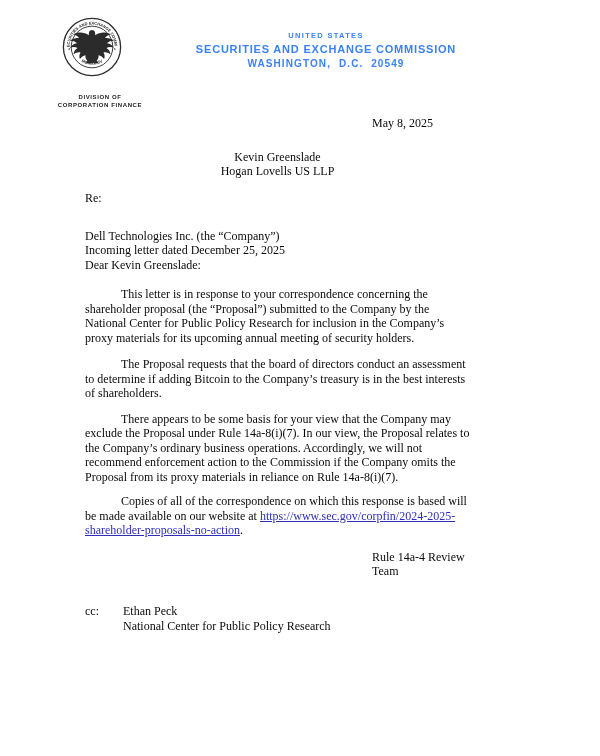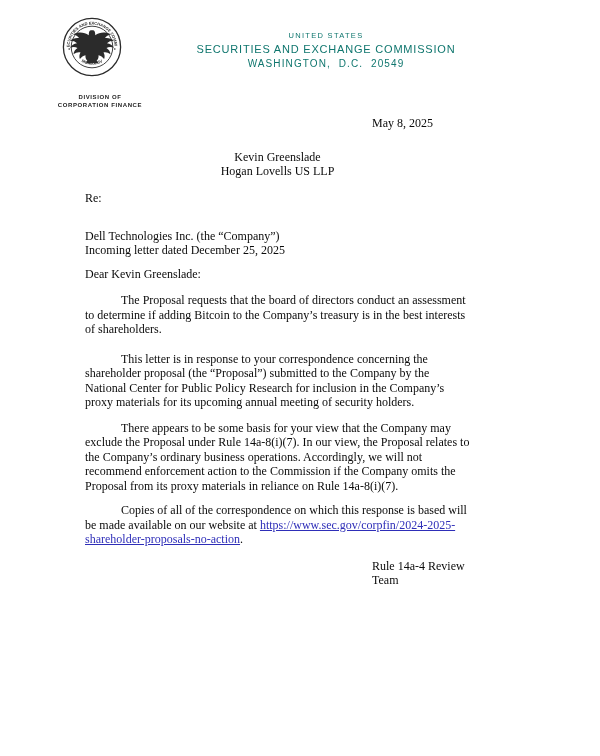--- a/index.html
+++ b/index.html
@@ -37,38 +37,38 @@
     letter-spacing: 0.6px;
     color: #222222;
   }
   .agency {
     position: absolute;
     left: 146px;
     top: 30px;
     width: 360px;
     text-align: center;
     font-family: "Liberation Sans", "DejaVu Sans", sans-serif;
-    font-weight: normal;
-    color: #0f766e;
+    font-weight: bold;
+    color: #3b82f6;
   }
   .agency-line1 { font-size: 7.5px; line-height: 12px; letter-spacing: 1.3px; }
   .agency-line2 { font-size: 11px;  line-height: 15px; letter-spacing: 0.8px; }
   .agency-line3 { font-size: 10px; line-height: 13px; letter-spacing: 1.1px; word-spacing: 4px; }
 
   
   .content {
     position: relative;
     padding: 116px 82px 0 85px; 
     width: 552px;
   }
   .date-line   { margin-left: 287px; }
   .recipient   { margin-top: 19px; text-align: center; }
   .re-block    { margin-top: 12px; display: flex; flex-direction: column; }
   .re-label    { width: 38px; flex: 0 0 38px; }
-  .salutation  { margin-top: 9px; }
+  .salutation  { }
   .para        { margin-top: 12px; text-indent: 36px; }
   .para.p1     { margin-top: 15px; }
   .para.p3     { margin-top: 11px; }
   .para.p4     { margin-top: 10px; }
   .closing     { margin-top: 13px; margin-left: 287px; }
   .signer      { margin-top: 12px; margin-left: 287px; }
   .cc-block    { margin-top: 25.5px; display: flex; }
   .cc-label    { width: 38px; flex: 0 0 38px; }
   .link {
     color: #2e2eb8;
@@ -122,25 +122,32 @@
     <div class="re-block">
       <div class="re-label">Re:</div>
       <div>
         <div>Dell Technologies Inc. (the “Company”)</div>
         <div>Incoming letter dated December 25, 2025</div>
       </div>
     </div>
 
     <div class="salutation">Dear Kevin Greenslade:</div>
 
+    <p class="para p1">This letter is in response to your correspondence concerning the shareholder proposal (the “Proposal”) submitted to the Company by the National Center for Public Policy Research for inclusion in the Company’s proxy materials for its upcoming annual meeting of security holders.</p>
+
     <p class="para p2">The Proposal requests that the board of directors conduct an assessment to determine if adding Bitcoin to the Company’s treasury is in the best interests of shareholders.</p>
-
-    <p class="para p1">This letter is in response to your correspondence concerning the shareholder proposal (the “Proposal”) submitted to the Company by the National Center for Public Policy Research for inclusion in the Company’s proxy materials for its upcoming annual meeting of security holders.</p>
 
     <p class="para p3">There appears to be some basis for your view that the Company may exclude the Proposal under Rule 14a-8(i)(7). In our view, the Proposal relates to the Company’s ordinary business operations. Accordingly, we will not recommend enforcement action to the Commission if the Company omits the Proposal from its proxy materials in reliance on Rule 14a-8(i)(7).</p>
 
     <p class="para p4"><span>Copies of all of the correspondence on which this response is based will be made available on our website at </span><a class="link" href="#">https://www.sec.gov/corpfin/2024-2025-shareholder-proposals-no-action</a><span>.</span></p>
 
     <div class="signer">Rule 14a-4 Review Team</div>
 
+    <div class="cc-block">
+      <div class="cc-label">cc:</div>
+      <div>
+        <div>Ethan Peck</div>
+        <div>National Center for Public Policy Research</div>
+      </div>
+    </div>
 
   </div>
 </div>
 
 </body></html>

